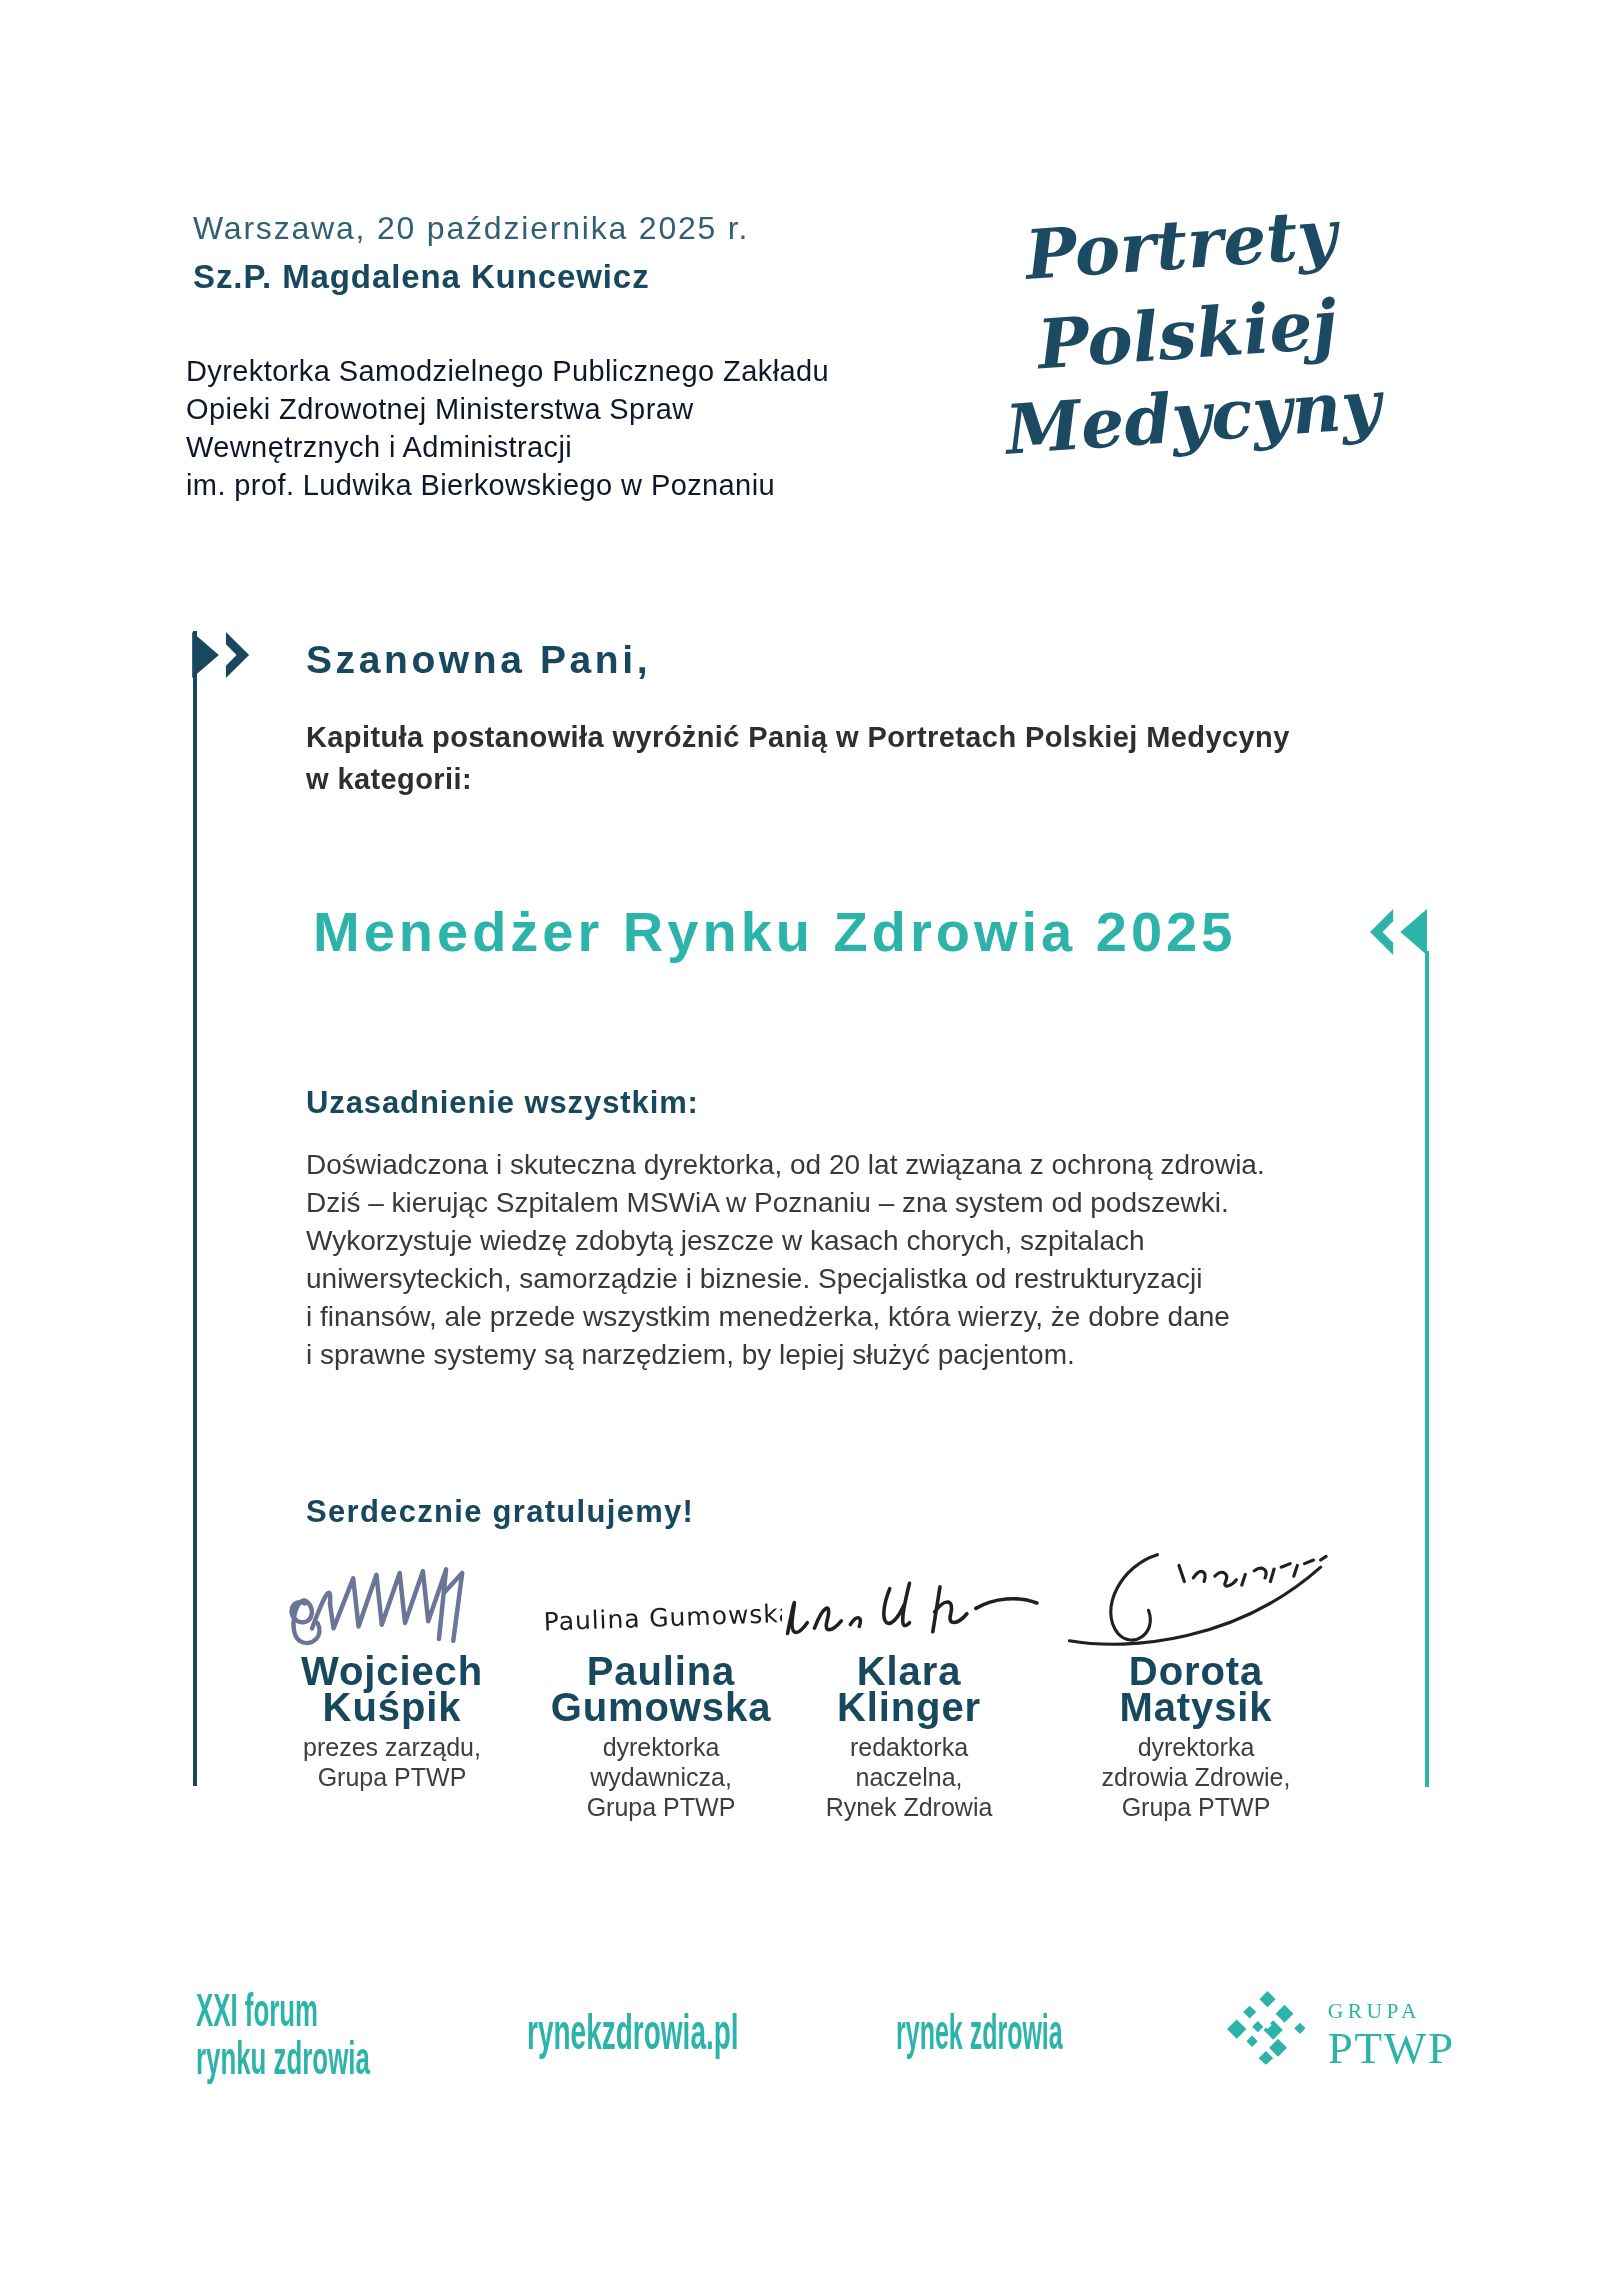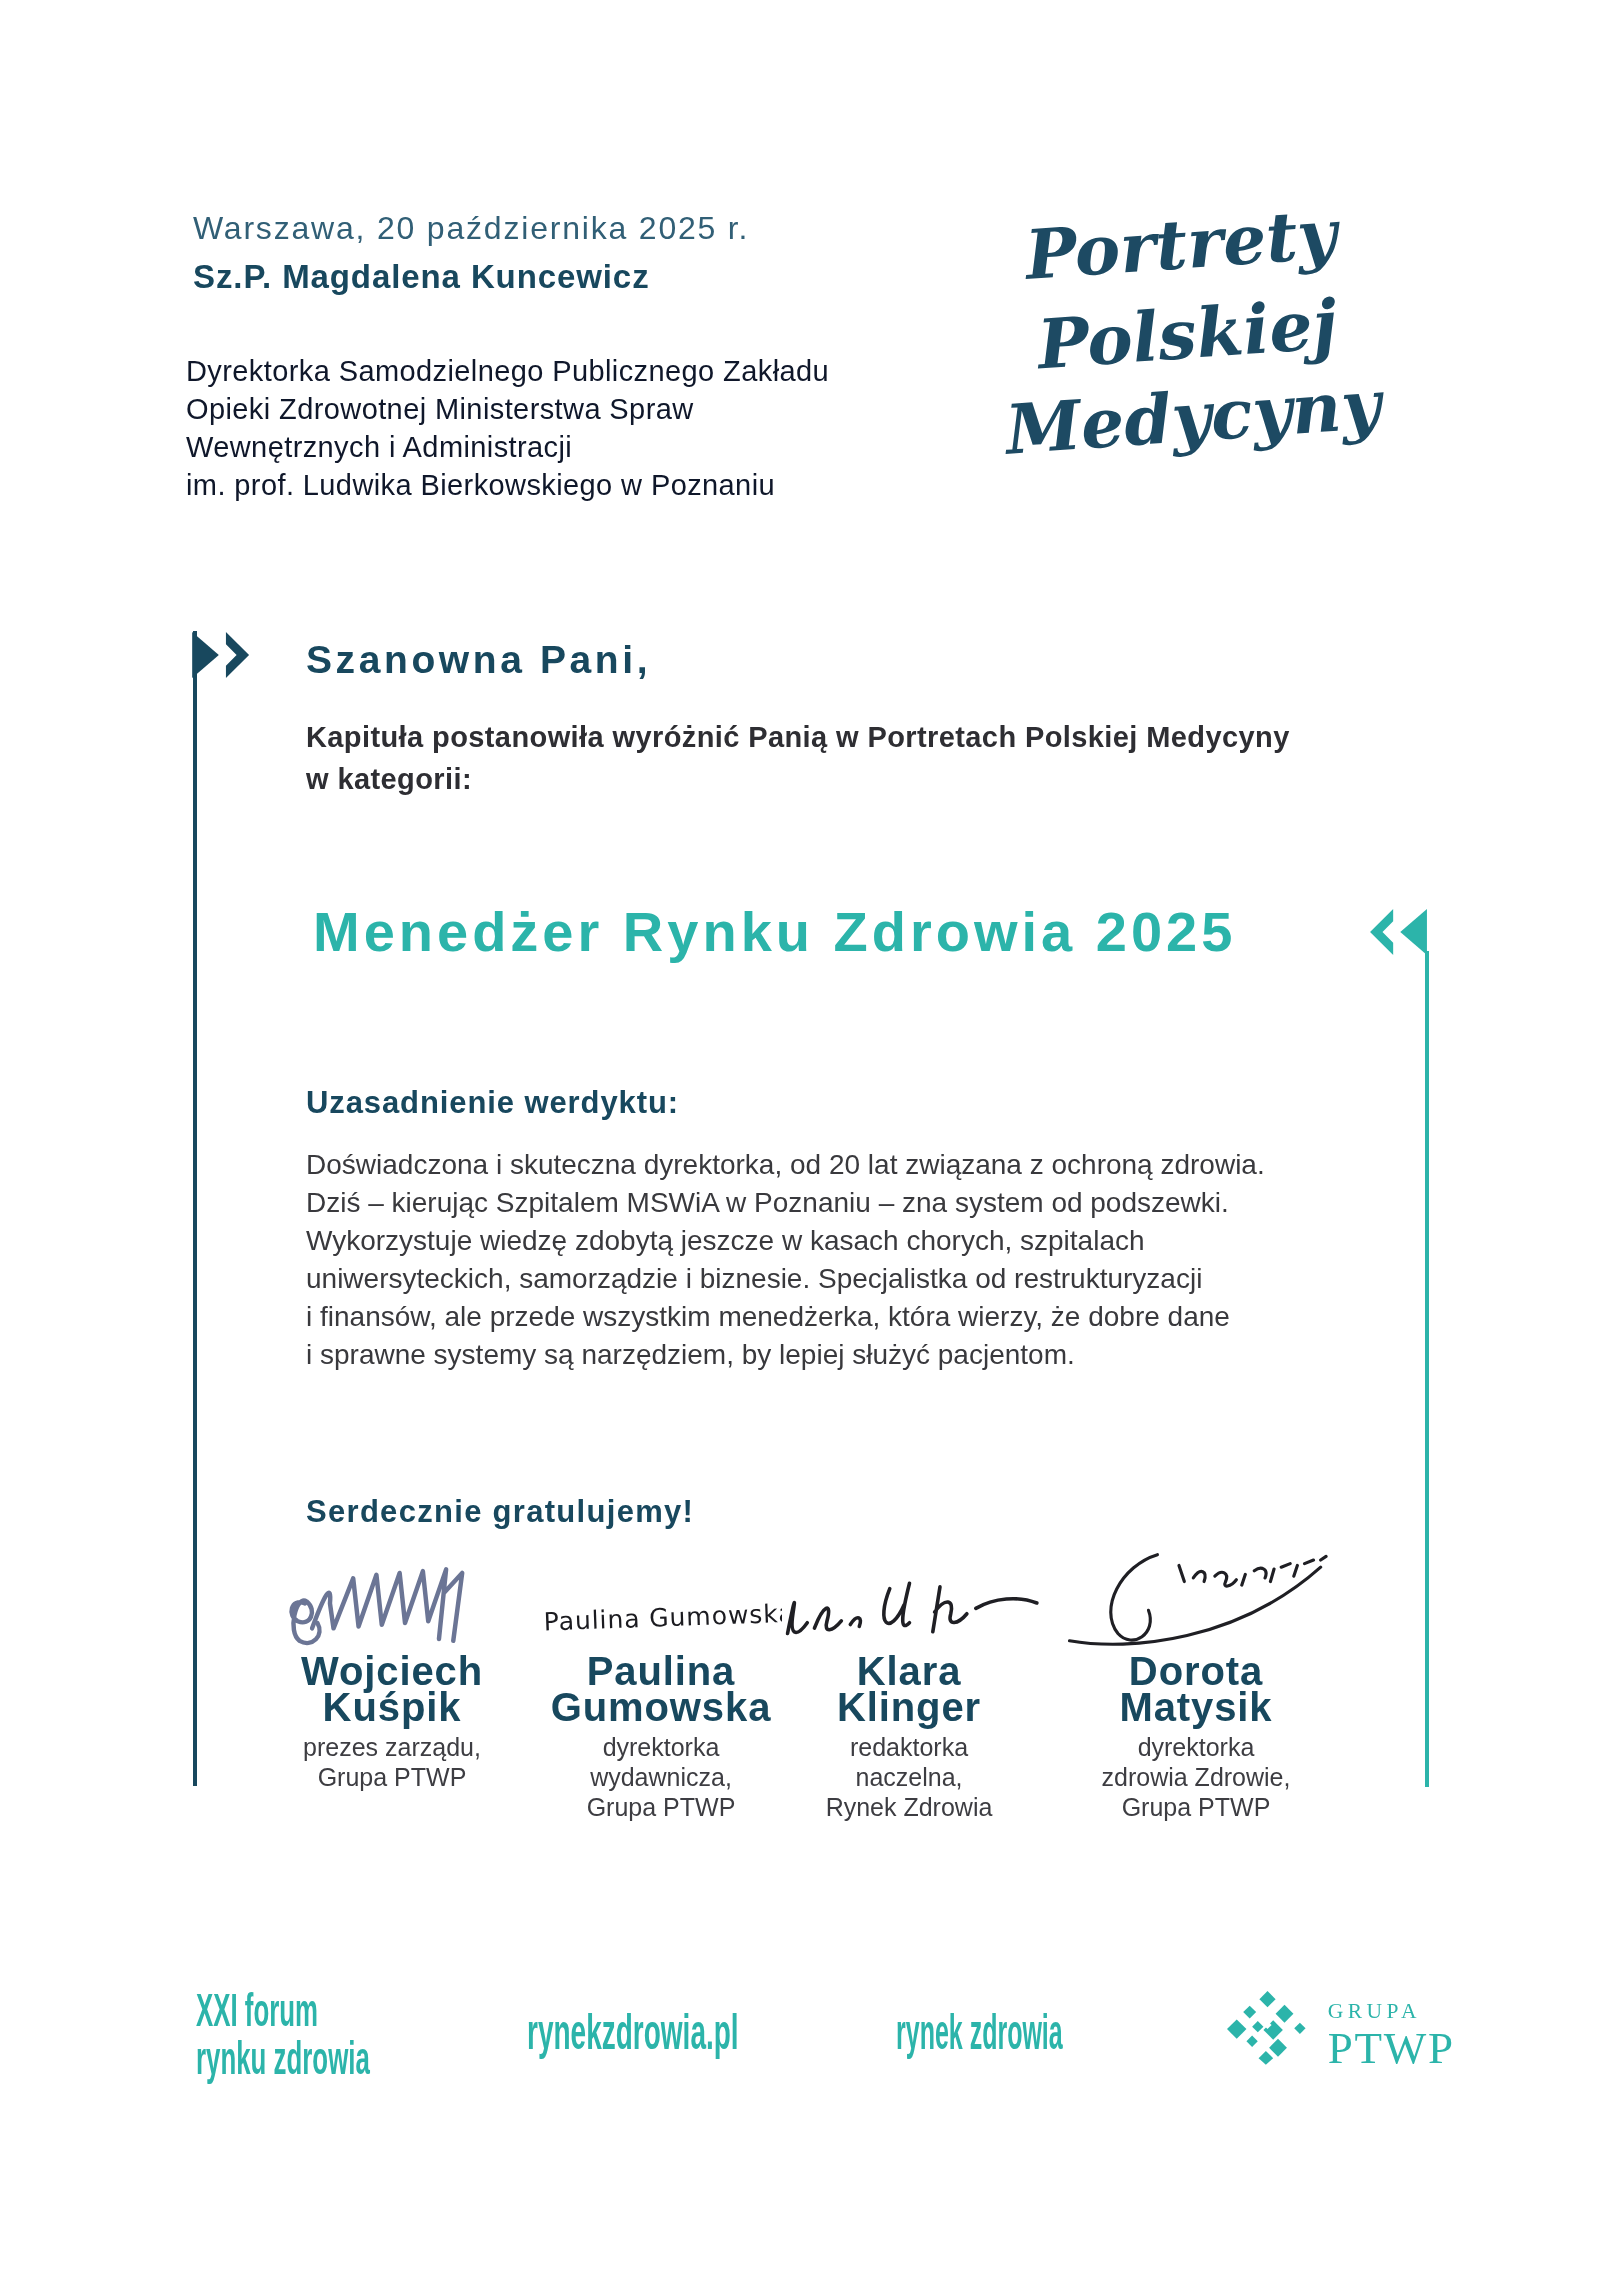--- a/index.html
+++ b/index.html
@@ -102,21 +102,21 @@
   </div>
 
   <div class="abs award-title">Menedżer Rynku Zdrowia 2025</div>
 
   <svg class="abs right-chevron" width="57" height="48" viewBox="0 0 64 54">
     <path d="M26,1 L0,27 L26,53 L26,39 L14,27 L26,15 Z" fill="#2cb4aa"></path>
     <polygon points="64,1 34,27 64,53" fill="#2cb4aa"></polygon>
   </svg>
   <div class="abs right-rail"></div>
 
-  <div class="abs verdict-heading">Uzasadnienie werdyktu:</div>
+  <div class="abs verdict-heading">Uzasadnienie wszystkim:</div>
   <div class="abs verdict-body">
     <div>Doświadczona i skuteczna dyrektorka, od 20 lat związana z ochroną zdrowia.</div>
     <div>Dziś – kierując Szpitalem MSWiA w Poznaniu – zna system od podszewki.</div>
     <div>Wykorzystuje wiedzę zdobytą jeszcze w kasach chorych, szpitalach</div>
     <div>uniwersyteckich, samorządzie i biznesie. Specjalistka od restrukturyzacji</div>
     <div>i finansów, ale przede wszystkim menedżerka, która wierzy, że dobre dane</div>
     <div>i sprawne systemy są narzędziem, by lepiej służyć pacjentom.</div>
   </div>
 
   <div class="abs congrats">Serdecznie gratulujemy!</div>

